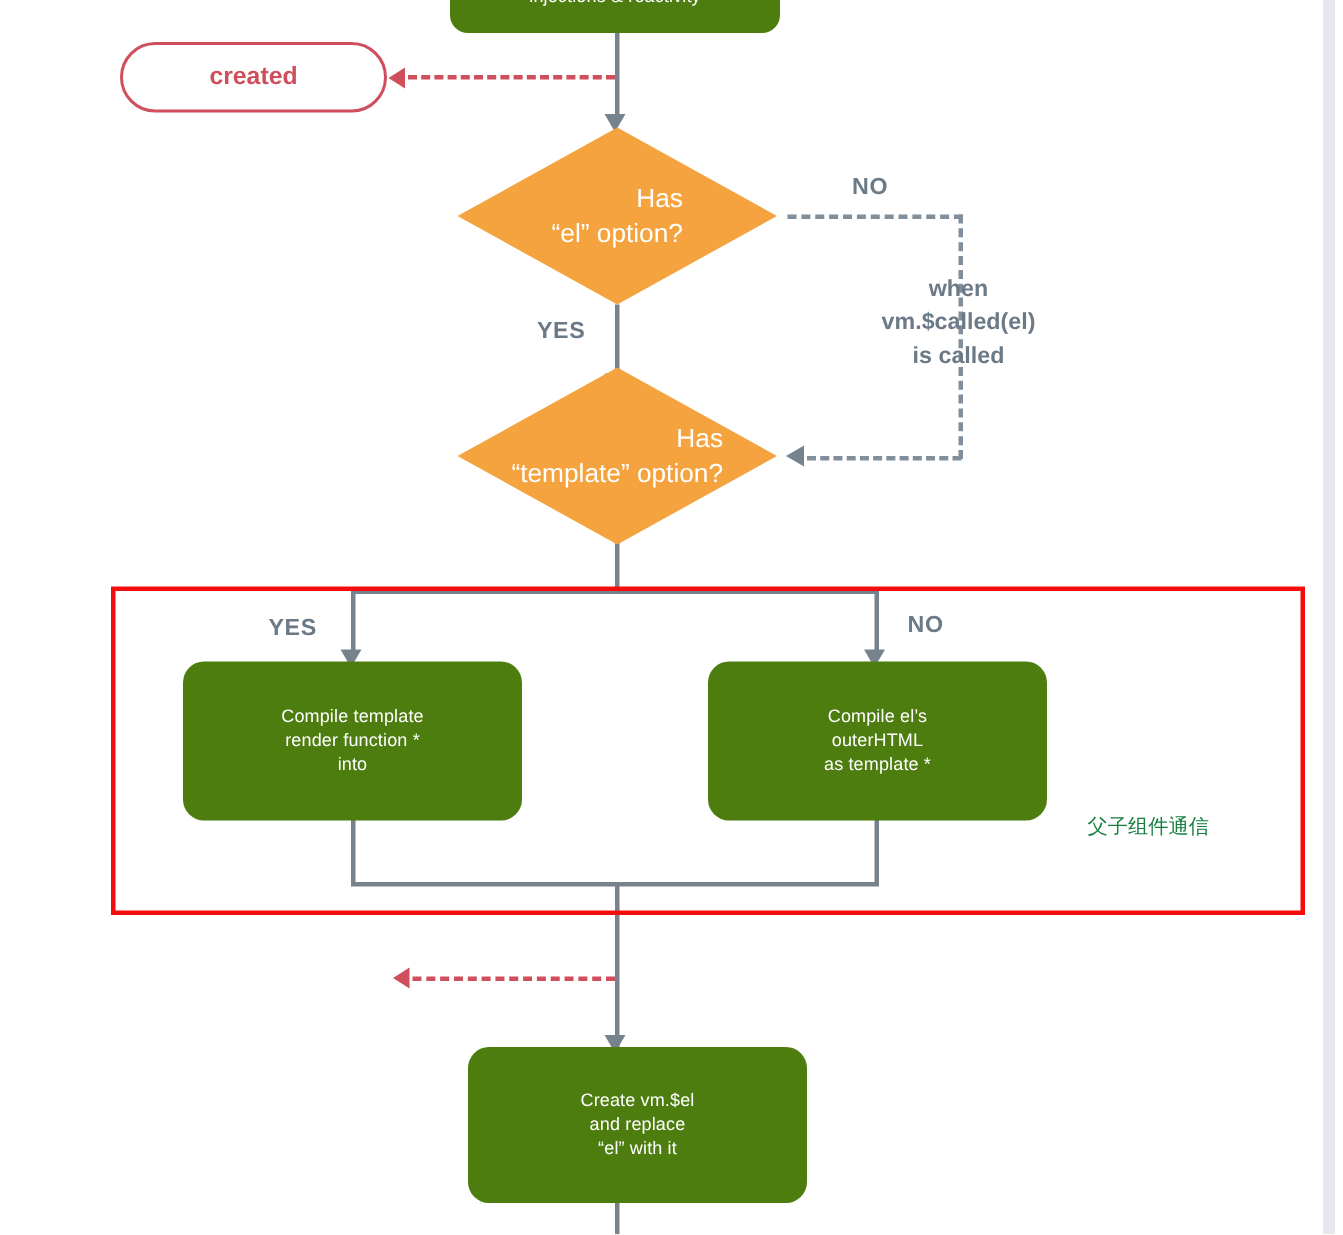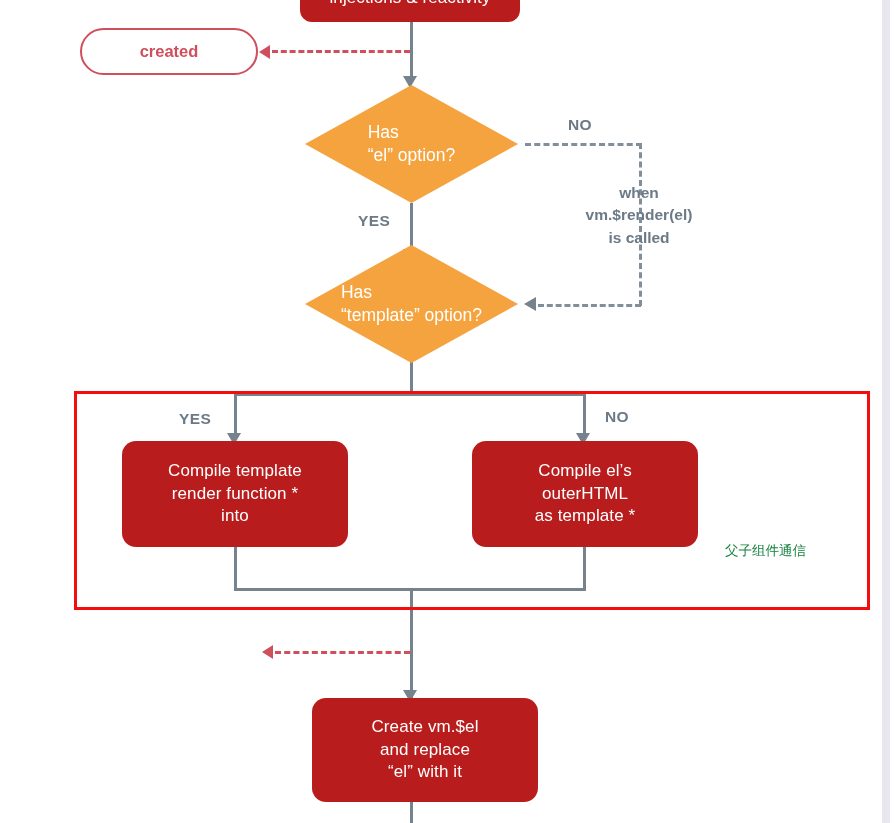--- a/index.html
+++ b/index.html
@@ -15,29 +15,29 @@
     position: relative;
     width: 895px;
     height: 823px;
     background: #ffffff;
     overflow: hidden;
   }
 
   
   .green-box {
     position: absolute;
-    background: #b91c1c;
+    background: #4d7c0f;
     border-radius: 14px;
     color: #ffffff;
     display: flex;
     align-items: center;
     justify-content: center;
     text-align: center;
     line-height: 1.33;
-    font-size: 17px;
+    font-size: 12px;
     font-weight: 400;
     letter-spacing: 0.1px;
     box-sizing: border-box;
     padding: 6px 10px;
     z-index: 4;
   }
 
   
   .diamond-wrap {
     position: absolute;
@@ -48,21 +48,21 @@
     inset: 0;
     background: #f4a33f;
     clip-path: polygon(50% 0%, 100% 50%, 50% 100%, 0% 50%);
   }
   .diamond-label {
     position: absolute;
     inset: 0;
     display: flex;
     align-items: center;
     justify-content: center;
-    text-align: left;
+    text-align: right;
     color: #ffffff;
     font-size: 17.5px;
     line-height: 1.3;
     font-weight: 400;
     white-space: nowrap;
   }
 
   
   .hook-pill {
     position: absolute;
@@ -222,21 +222,21 @@
       </div>
     </div>
   </div>
 
   <div class="branch-label" style="left:568px; top:116px;">NO</div>
   <div class="dotted-h" style="left:525px; top:143px; width:117px;"></div>
   <div class="dotted-v" style="left:639px; top:143px; height:163px;"></div>
 
   <div class="note-text" style="left:539px; top:182px; width:200px;">
     <div>when</div>
-    <div>vm.$render(el)</div>
+    <div>vm.$called(el)</div>
     <div>is called</div>
   </div>
 
   <div class="branch-label" style="left:358px; top:212px;">YES</div>
   <div class="v-line" style="left:410px; top:203px; height:52px;"></div>
   <div class="arrow-down" style="left:403px; top:249px;"></div>
 
   <div class="diamond-wrap" style="left:305px; top:245px; width:213px; height:118px;">
     <div class="diamond-shape"></div>
     <div class="diamond-label">

